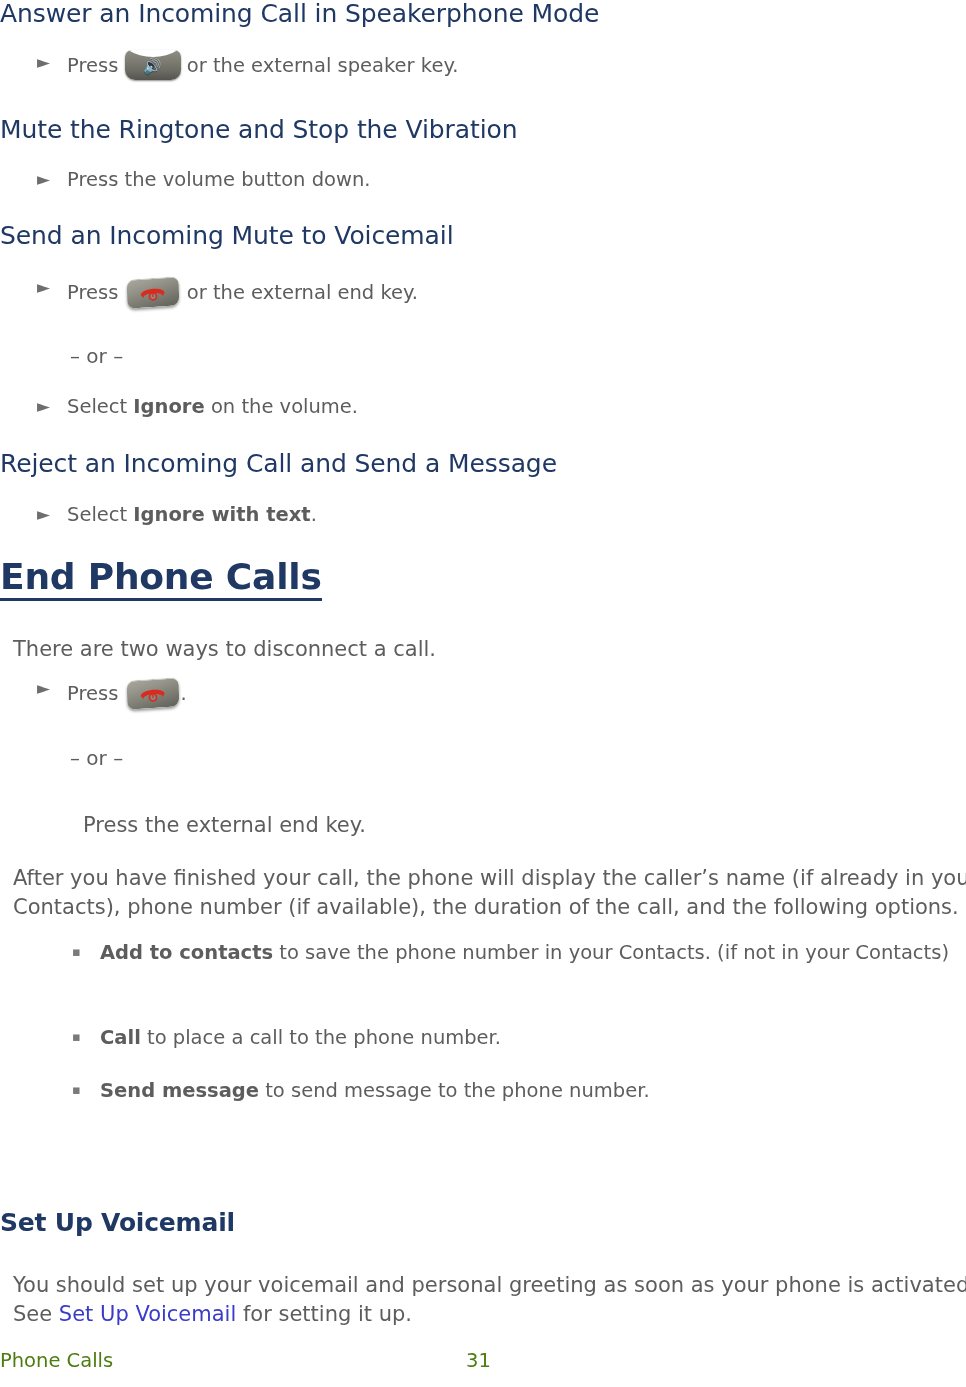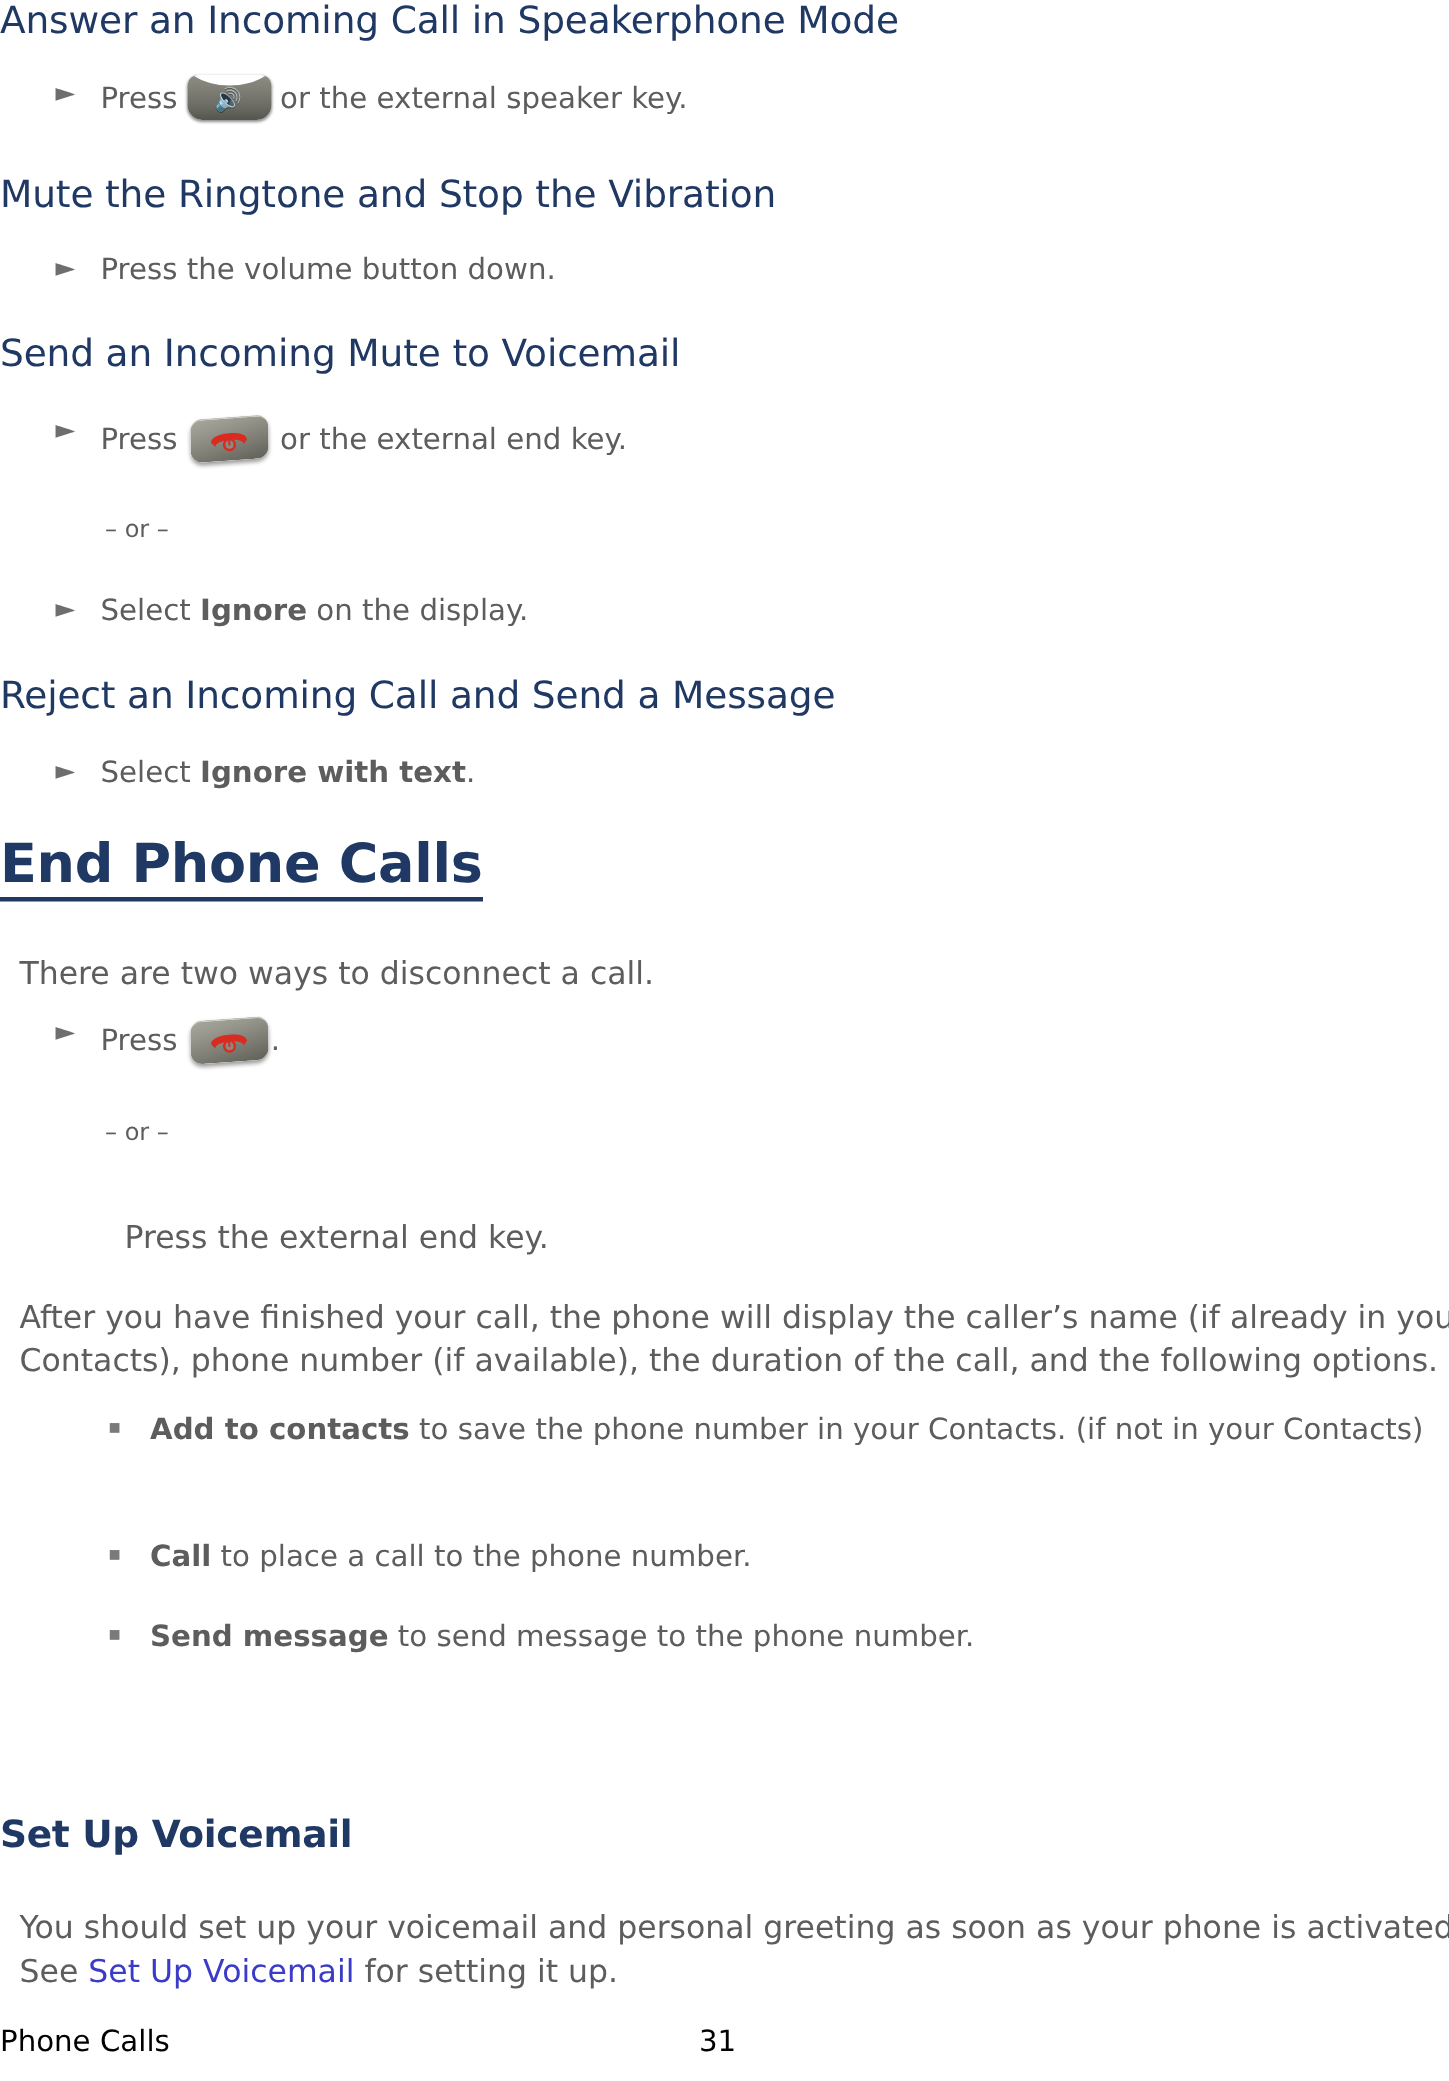--- a/index.html
+++ b/index.html
@@ -83,21 +83,21 @@
     min-width: 14px;
     margin-right: 14px;
     color: #7a7a7a;
     font-size: 13px;
     line-height: 1.85;
   }
   .bullet-text { flex: 1; }
   b, .b { font-weight: bold; color: #5d5d5d; }
 
   .or-line {
-    font-size: 16px;
+    font-size: 20px;
     color: #5d5d5d;
     line-height: 1.3;
   }
 
   .link {
     color: #3b3bc9;
     text-decoration: none;
   }
 
   
@@ -159,21 +159,21 @@
   .key-end .glyph svg { display: inline-block; }
 
   
   .footer {
     position: absolute;
     left: 0;
     right: 0;
     bottom: 8px;
     height: 30px;
     font-size: 19.5px;
-    color: #000000;
+    color: #4d7c0f;
   }
   .footer .left { position: absolute; left: 0; top: 0; }
   .footer .pageno { position: absolute; left: 466px; top: 0; }
 </style>
 </head>
 <body>
 
 <div class="page">
 
   <div style="position:absolute; left:0; top:0; width:966px;">
@@ -220,21 +220,21 @@
         </span>
       </span><span> or the external end key.</span>
     </span>
   </div>
 
   <div class="or-line" style="position:absolute; left:70px; top:343px;">– or –</div>
 
   <div class="bullet-row" style="position:absolute; left:37px; top:394px; width:880px;">
     <span class="tri-marker">►</span>
     <span class="bullet-text">
-      <span>Select </span><b>Ignore</b><span> on the display.</span>
+      <span>Select </span><b>Ignore</b><span> on the volume.</span>
     </span>
   </div>
 
   <div style="position:absolute; left:0; top:450px; width:966px;">
     <div class="h3">Reject an Incoming Call and Send a Message</div>
   </div>
 
   <div class="bullet-row" style="position:absolute; left:37px; top:502px; width:880px;">
     <span class="tri-marker">►</span>
     <span class="bullet-text">

